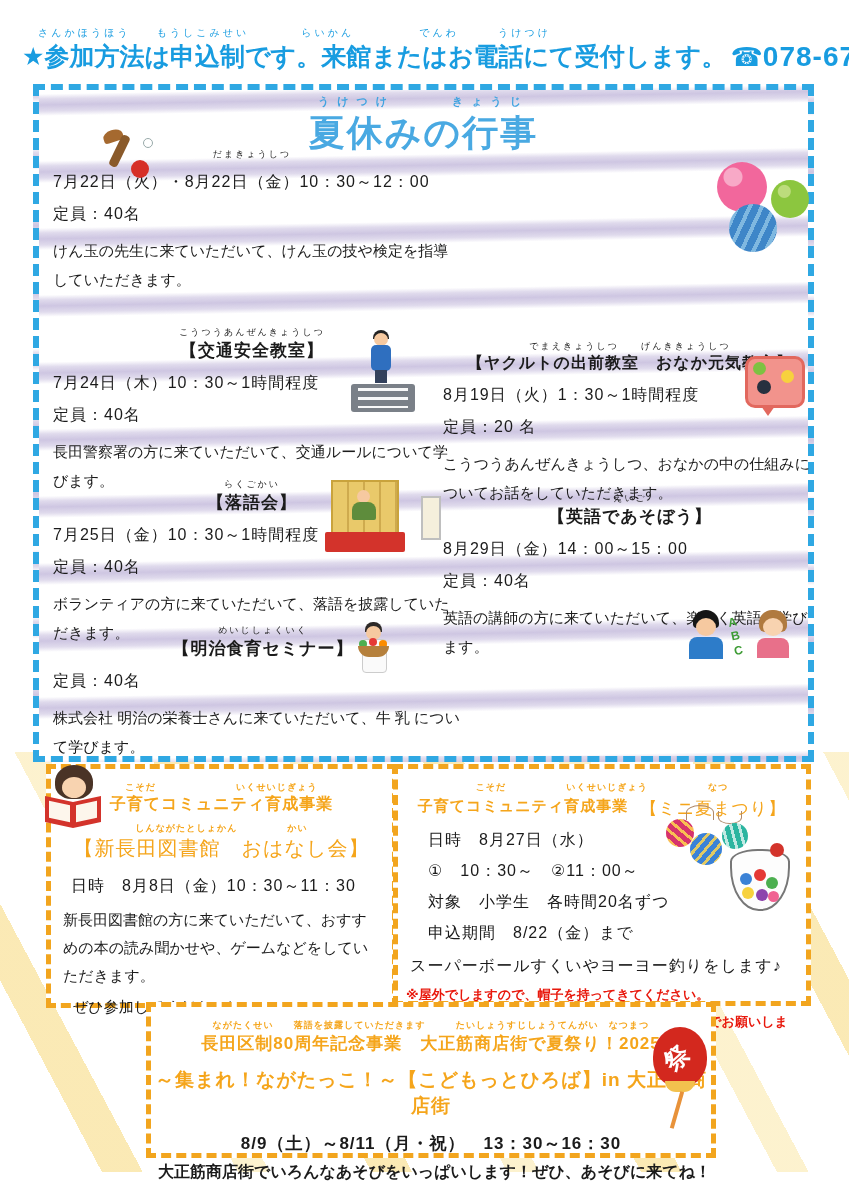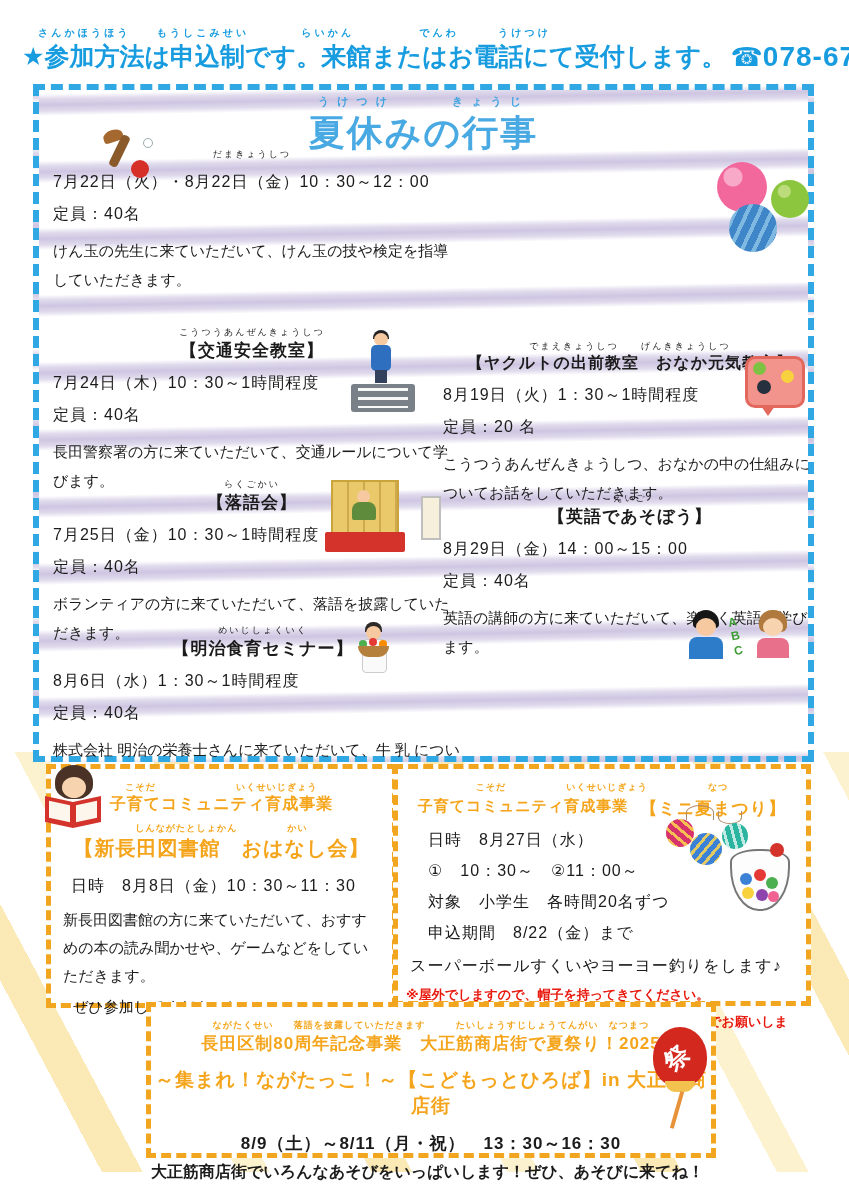--- a/index.html
+++ b/index.html
@@ -1,21 +1,21 @@
 <!DOCTYPE html>
 <html><head>
 <meta charset="utf-8">
 <style>
   html,body{margin:0;padding:0;background:#fff;}
   .page{position:relative;width:849px;height:1200px;background:#fff;overflow:hidden;
         font-family:"Liberation Sans","DejaVu Sans",sans-serif;color:#1b1b1b;}
 
   
   .header{position:absolute;left:22px;top:26px;width:810px;color:#189CE0;z-index:5;}
-  .header-furi{font-size:10px;font-weight:bold;letter-spacing:3px;margin-left:16px;white-space:nowrap;}
+  .header-furi{font-size:10px;font-weight:normal;letter-spacing:3px;margin-left:16px;white-space:nowrap;}
   .header-main{font-size:25px;font-weight:bold;display:flex;align-items:center;white-space:nowrap;}
   .phone-icon{font-size:26px;margin-left:4px;line-height:1;}
   .phone-number{font-size:28px;font-weight:bold;letter-spacing:1px;}
 
   
   .main-box{position:absolute;left:33px;top:84px;width:769px;height:666px;
     border:6px dashed #2FA8E3;background-color:#fff;z-index:2;
     background-image:repeating-linear-gradient(179deg,
       rgba(176,163,208,0) 0px, rgba(176,163,208,0) 4px,
       rgba(176,163,208,.40) 9px, rgba(176,163,208,.62) 15px,
@@ -47,37 +47,37 @@
     background-image:repeating-linear-gradient(62deg,
       transparent 0 90px, rgba(247,216,120,.55) 90px 126px,
       transparent 126px 210px, rgba(250,229,158,.5) 210px 238px);}
   .obox{position:absolute;background:#fff;border:5px dashed #F2A51E;z-index:2;}
   .box-left{left:46px;top:764px;width:341px;height:234px;}
   .box-right{left:393px;top:764px;width:408px;height:232px;}
   .festival-box{left:146px;top:1002px;width:560px;height:146px;}
 
   .o-furi{color:#F5A51B;font-size:9px;font-weight:bold;text-align:center;letter-spacing:1px;}
   .o-program{color:#F5A51B;font-size:16px;font-weight:bold;text-align:center;letter-spacing:1px;}
-  .o-title{color:#F5A51B;font-size:20px;font-weight:bold;text-align:center;letter-spacing:1px;}
+  .o-title{color:#F5A51B;font-size:20px;font-weight:normal;text-align:center;letter-spacing:1px;}
   .bl-pad{margin-top:12px;}
   .bl-datetime{font-size:16px;font-weight:500;margin:14px 0 0 20px;letter-spacing:1px;}
   .bl-body{font-size:15px;margin:9px 12px 0 12px;line-height:1.85;word-break:break-all;}
   .bl-closing{font-size:15px;margin:9px 0 0 22px;}
 
   .br-header{display:flex;justify-content:center;gap:12px;margin-top:3px;}
   .br-header .o-program{font-size:15px;}
   .br-header .o-title{font-size:17px;}
   .br-line{font-size:16px;font-weight:500;margin:10px 0 0 30px;letter-spacing:1px;}
   .br-activity{font-size:16px;font-weight:500;margin:12px 0 0 12px;letter-spacing:1px;}
   .br-note{font-size:13px;font-weight:bold;color:#E8180C;margin:9px 0 0 8px;}
 
   .fb-line1{color:#F5A51B;font-size:17px;font-weight:bold;text-align:center;letter-spacing:1px;}
   .fb-line2{color:#F5A51B;font-size:19px;font-weight:bold;text-align:center;margin-top:12px;letter-spacing:1px;}
   .fb-line3{font-size:17px;font-weight:600;text-align:center;margin-top:13px;letter-spacing:1px;}
-  .fb-line4{font-size:16px;font-weight:600;text-align:left;margin-top:7px;}
+  .fb-line4{font-size:16px;font-weight:600;text-align:right;margin-top:7px;}
 
   
   .icon{position:absolute;z-index:4;}
   .icon *{position:absolute;}
   
   .icon-kendama{left:56px;top:40px;width:70px;height:60px;}
   .kd-handle{left:20px;top:4px;width:9px;height:34px;background:#8a5a2a;border-radius:4px;transform:rotate(26deg);}
   .kd-cup{left:8px;top:0;width:20px;height:12px;background:#a5692f;border-radius:50% 50% 20% 20%;transform:rotate(-18deg);}
   .kd-ball{left:36px;top:30px;width:18px;height:18px;background:#D62F28;border-radius:50%;}
   .kd-ring{left:48px;top:8px;width:8px;height:8px;border:1px solid #9aa;border-radius:50%;}
@@ -270,21 +270,20 @@
       <div class="ev-furi">えいご</div>
       <div class="ev-title">【英語であそぼう】</div>
       <div class="ev-line">8月29日（金）14：00～15：00</div>
       <div class="ev-line">定員：40名</div>
       <div class="ev-desc">英語の講師の方に来ていただいて、楽しく英語を学びます。</div>
     </div>
 
     <div class="event ev-meiji">
       <div class="ev-furi">めいじしょくいく</div>
       <div class="ev-title">【明治食育セミナー】</div>
-      <div class="ev-line">8月6日（水）1：30～1時間程度</div>
       <div class="ev-line">定員：40名</div>
       <div class="ev-desc">株式会社 明治の栄養士さんに来ていただいて、牛 乳 について学びます。</div>
     </div>
   </div>
 
   <div class="yellow-bg"></div>
 
   <div class="obox box-left">
     <div class="icon icon-girl">
       <div class="rg-hair"></div>

